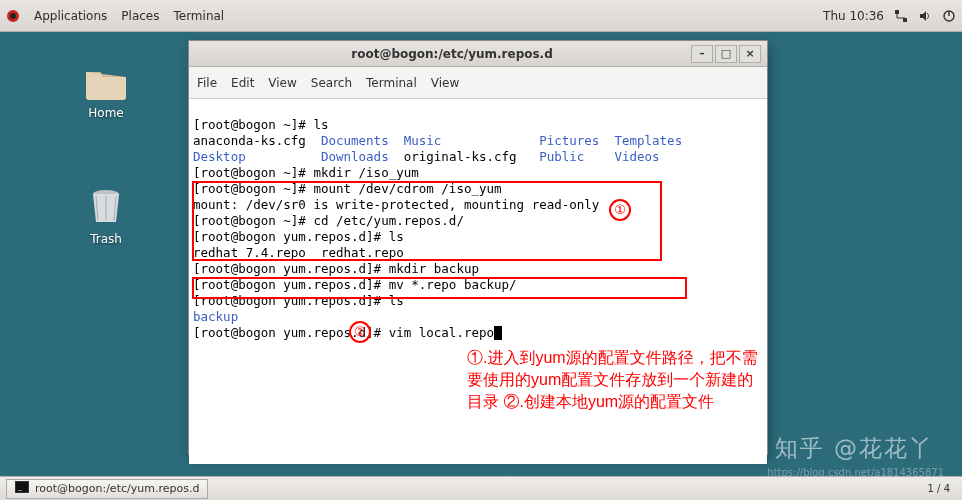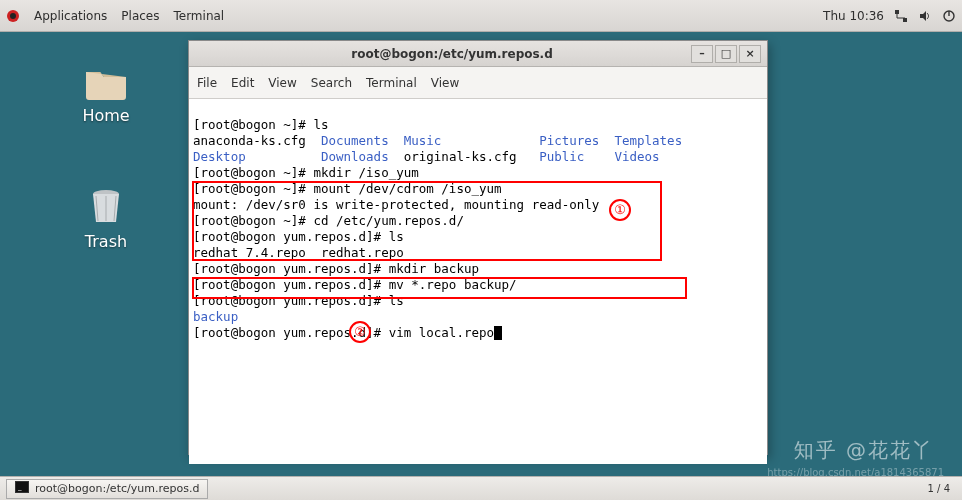--- a/index.html
+++ b/index.html
@@ -19,21 +19,21 @@
   align-items: center;
   padding: 0 6px;
   color: #2e2e2e;
 }
 .topbar .left { display: flex; gap: 14px; align-items: center; }
 .topbar .logo { width: 14px; height: 14px; display: inline-block; }
 .topbar .spacer { flex: 1; }
 .topbar .right { display: flex; gap: 10px; align-items: flex-start; }
 .topbar .ico { width: 14px; height: 14px; display: inline-flex; align-items: center; justify-content: center; }
 
-.desktop-icon { position: absolute; width: 72px; text-align: center; color: #fff; font-size: 16px; text-shadow: 0 1px 2px rgba(0,0,0,.5); }
+.desktop-icon { position: absolute; width: 72px; text-align: center; color: #fff; font-size: 12px; text-shadow: 0 1px 2px rgba(0,0,0,.5); }
 .desktop-icon .iconbox { width: 48px; height: 44px; margin: 0 auto 4px; }
 #icon-home { left: 70px; top: 58px; }
 #icon-trash { left: 70px; top: 184px; }
 
 .win {
   position: absolute;
   left: 188px; top: 40px;
   width: 580px; height: 415px;
   background: #f2f1f0;
   border: 1px solid #8a8a8a;
@@ -71,21 +71,21 @@
 }
 .blue { color: #3a5fc4; }
 .redbox1 { position: absolute; border: 2px solid #f00; left: 3px; top: 82px; width: 470px; height: 80px; pointer-events: none; }
 .circ { position: absolute; width: 22px; height: 22px; border: 2px solid #f00; border-radius: 50%; color: #f00; display: flex; align-items: center; justify-content: center; font-size: 13px; pointer-events: none; }
 .circ1 { left: 420px; top: 100px; }
 .redbox2 { position: absolute; border: 2px solid #f00; left: 3px; top: 178px; width: 495px; height: 22px; pointer-events: none; }
 .cursor { display: inline-block; width: 8px; height: 14px; background: #000; vertical-align: text-bottom; }
 .circ2 { left: 160px; top: 222px; }
 .anno { position: absolute; color: #f00; font-family: sans-serif; font-size: 16px; line-height: 22px; left: 278px; top: 248px; width: 300px; white-space: normal; }
 
-.watermark1 { position: absolute; right: 28px; bottom: 36px; color: rgba(255,255,255,.55); font-size: 20px; letter-spacing: 2px; }
+.watermark1 { position: absolute; right: 28px; bottom: 36px; color: rgba(255,255,255,.55); font-size: 23px; letter-spacing: 2px; }
 .watermark2 { position: absolute; right: 18px; bottom: 22px; color: rgba(255,255,255,.35); font-size: 10px; }
 
 .bottombar {
   position: absolute; left: 0; bottom: 0;
   height: 24px; width: 962px;
   background: linear-gradient(#eeece9,#dedbd7);
   border-top: 1px solid #b3b1ae;
   display: flex; align-items: center;
   color: #333;
   padding: 0 6px;
@@ -192,20 +192,22 @@
 <span>redhat_7.4.repo  redhat.repo</span>
 <span>[root@bogon yum.repos.d]# mkdir backup</span>
 <span>[root@bogon yum.repos.d]# mv *.repo backup/</span>
 <span>[root@bogon yum.repos.d]# ls</span>
 <span class="blue">backup</span>
 <span>[root@bogon yum.repos.d]# vim local.repo</span><span class="cursor"></span>
     <div class="redbox1"></div>
     <div class="circ circ1">①</div>
     <div class="redbox2"></div>
     <div class="circ circ2">②</div>
+    <div class="anno">①.进入到yum源的配置文件路径，把不需要使用的yum配置文件存放到一个新建的目录
+②.创建本地yum源的配置文件</div>
   </div>
 </div>
 
 <div class="watermark1">知乎 @花花丫</div>
 <div class="watermark2">https://blog.csdn.net/a1814365871</div>
 
 <div class="bottombar">
   <div class="taskbtn">
     <span>
       <svg width="14" height="12" viewBox="0 0 14 12">

